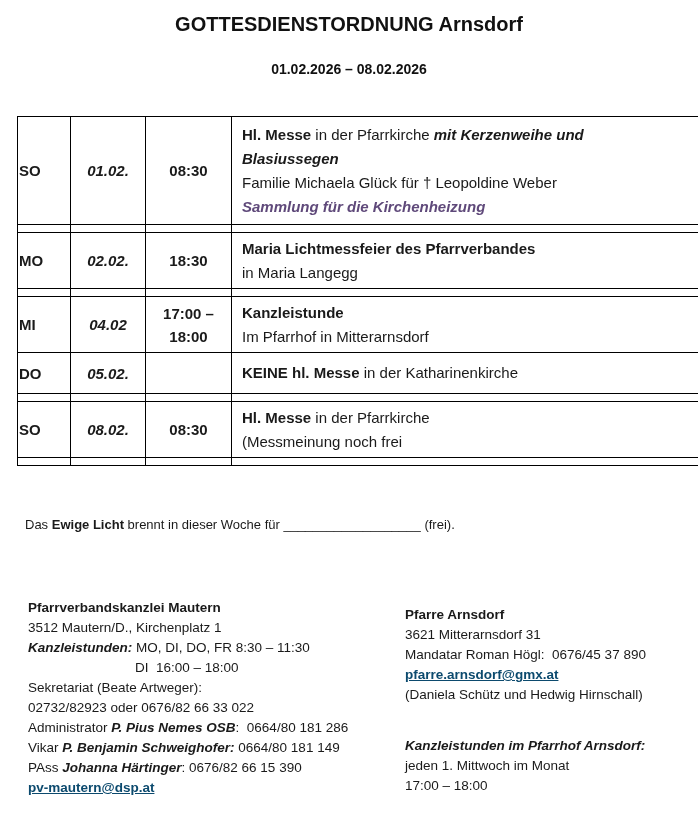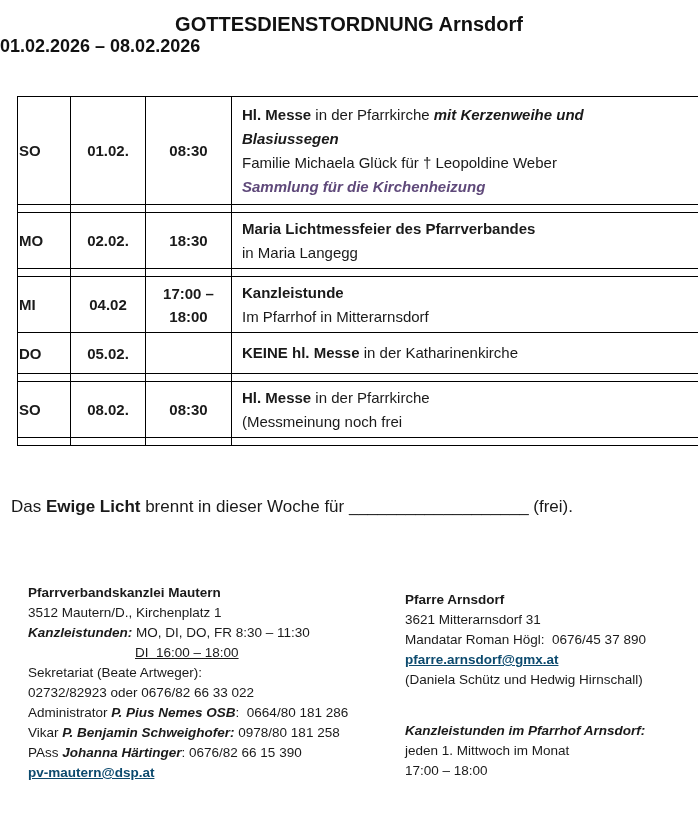--- a/index.html
+++ b/index.html
@@ -15,70 +15,71 @@
   .page { width: 698px; height: 829px; position: relative; }
 
   .title {
     text-align: center;
     font-weight: bold;
     font-size: 20px;
     padding-top: 13px;
     color: #111;
   }
   .subtitle {
-    text-align: left;
+    text-align: center;
     font-weight: bold;
-    font-size: 18px;
+    font-size: 14px;
+    margin-top: 25px;
     color: #111;
   }
 
   table.schedule {
     border-collapse: collapse;
     table-layout: fixed;
     width: 663px;
     margin: 39px 0 0 17px;
   }
   table.schedule td {
     border: 1.5px solid #000;
     font-size: 15px;
     vertical-align: middle;
     overflow: hidden;
   }
   td.c-day   { width: 50px;  text-align: left; font-weight: bold; }
-  td.c-date  { width: 72px;  text-align: center; font-weight: bold; }
+  td.c-date  { width: 72px;  text-align: center; font-weight: bold; font-style: italic; }
   td.c-time  { width: 83px;  text-align: center; font-weight: bold; line-height: 23px; }
   td.c-desc  { width: 458px; padding: 3px 6px 3px 10px; line-height: 24px; }
 
   tr.r-tall  td { height: 101px; }
   tr.r-two   td { height: 49px; }
   tr.r-one   td { height: 34px; }
   tr.r-thin  td { height: 7px; padding: 0; }
 
   .b  { font-weight: bold; }
   .bi { font-weight: bold; font-style: italic; }
   .purple { color: #5F497A; font-weight: bold; font-style: italic; }
 
   .ewige {
-    margin: 51px 0 0 11px;
-    font-size: 17px;
+    margin: 51px 0 0 25px;
+    font-size: 13px;
     white-space: pre-wrap;
     color: #1a1a1a;
   }
 
   .footer {
     display: flex;
     margin: 66px 0 0 28px;
     font-size: 13.5px;
     line-height: 20px;
     color: #1a1a1a;
   }
   .footer .col-left  { width: 377px; }
   .footer .col-right { width: 280px; margin-top: 7px; }
   .fl { white-space: pre-wrap; }
-  .indent { margin-left: 107px; text-decoration: underline; }
+  .indent { margin-left: 107px; }
   .gap-above { margin-top: 11px; }
   a.email {
     color: #0c4a6e;
     font-weight: bold;
     text-decoration: underline;
     cursor: pointer;
   }
 </style>
 </head>
 <body>
@@ -175,21 +176,21 @@
 
   <div class="footer">
     <div class="col-left">
       <div class="fl b">Pfarrverbandskanzlei Mautern</div>
       <div class="fl">3512 Mautern/D., Kirchenplatz 1</div>
       <div class="fl"><span class="bi">Kanzleistunden:</span><span> MO, DI, DO, FR 8:30 – 11:30</span></div>
       <div class="fl indent">DI  16:00 – 18:00</div>
       <div class="fl">Sekretariat (Beate Artweger):</div>
       <div class="fl">02732/82923 oder 0676/82 66 33 022</div>
       <div class="fl"><span>Administrator </span><span class="bi">P. Pius Nemes OSB</span><span>:  0664/80 181 286</span></div>
-      <div class="fl"><span>Vikar </span><span class="bi">P. Benjamin Schweighofer:</span><span> 0978/80 181 258</span></div>
+      <div class="fl"><span>Vikar </span><span class="bi">P. Benjamin Schweighofer:</span><span> 0664/80 181 149</span></div>
       <div class="fl"><span>PAss </span><span class="bi">Johanna Härtinger</span><span>: 0676/82 66 15 390</span></div>
       <div class="fl"><a class="email">pv-mautern@dsp.at</a></div>
     </div>
     <div class="col-right">
       <div class="fl b">Pfarre Arnsdorf</div>
       <div class="fl">3621 Mitterarnsdorf 31</div>
       <div class="fl">Mandatar Roman Högl:  0676/45 37 890</div>
       <div class="fl"><a class="email">pfarre.arnsdorf@gmx.at</a></div>
       <div class="fl">(Daniela Schütz und Hedwig Hirnschall)</div>
       <div class="fl bi gap-above" style="margin-top:31px;">Kanzleistunden im Pfarrhof Arnsdorf:</div>

